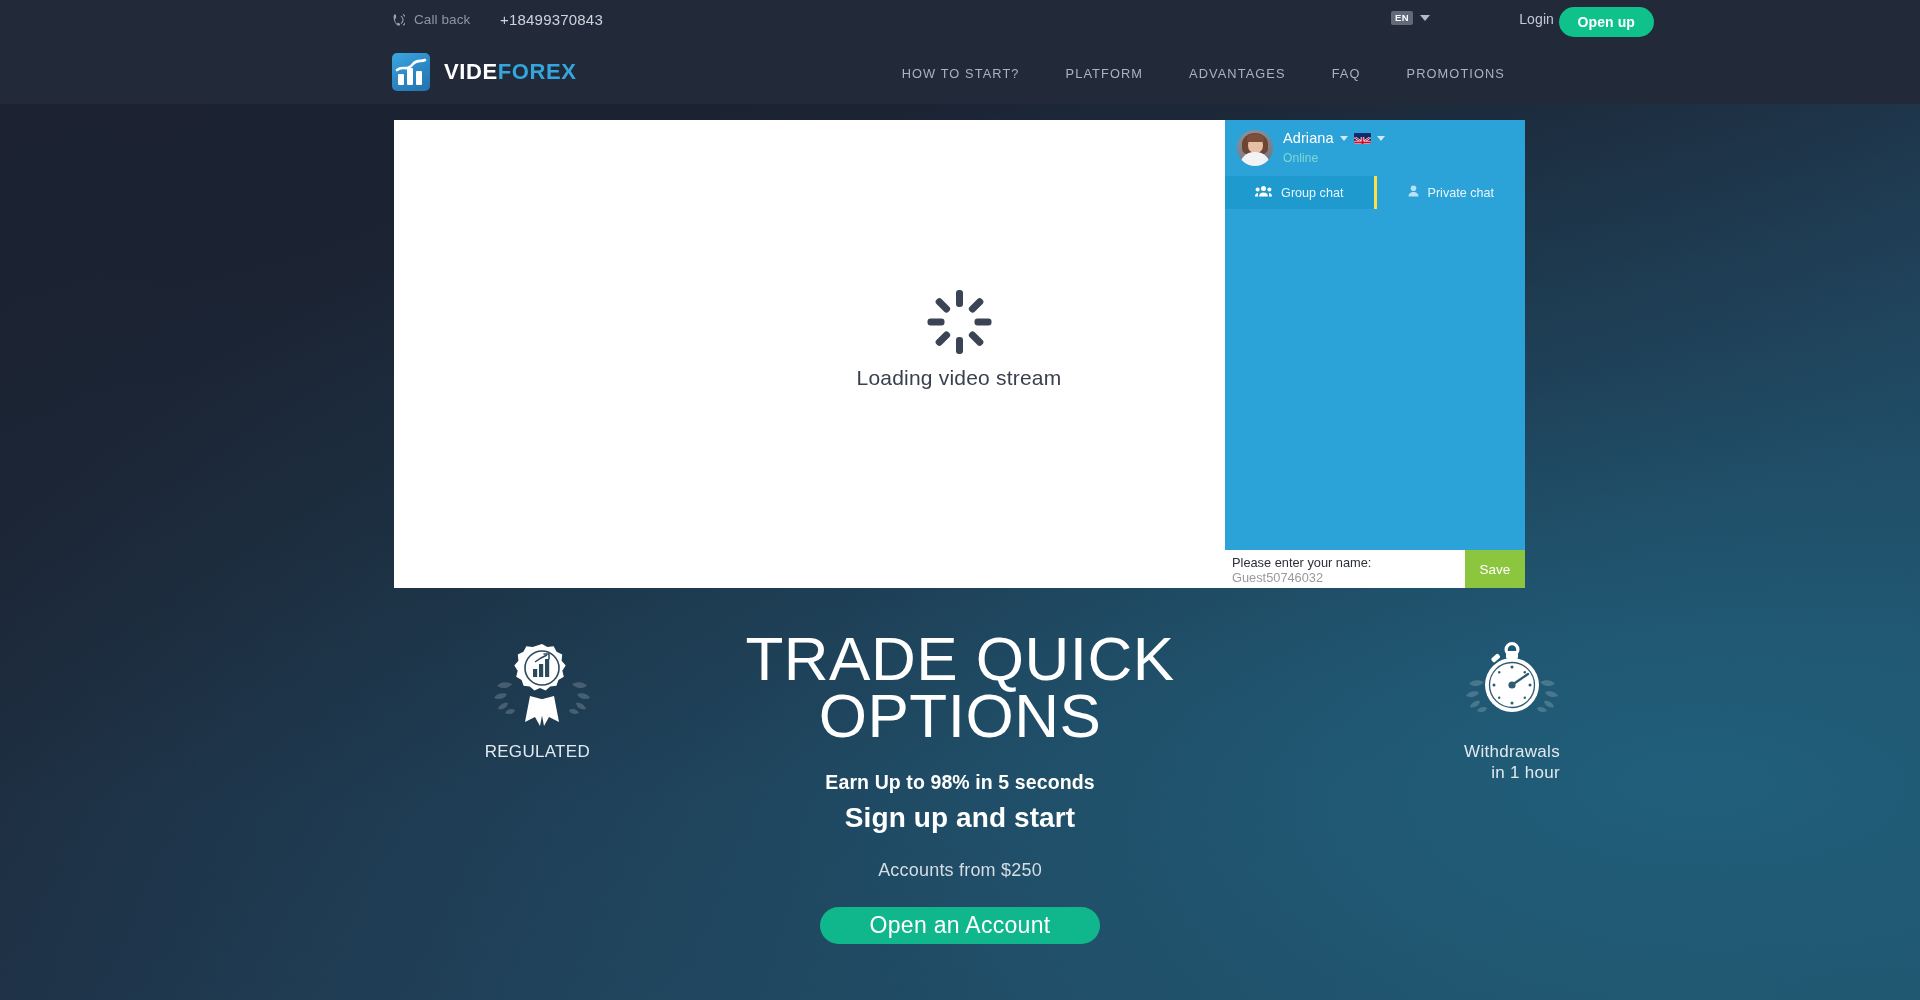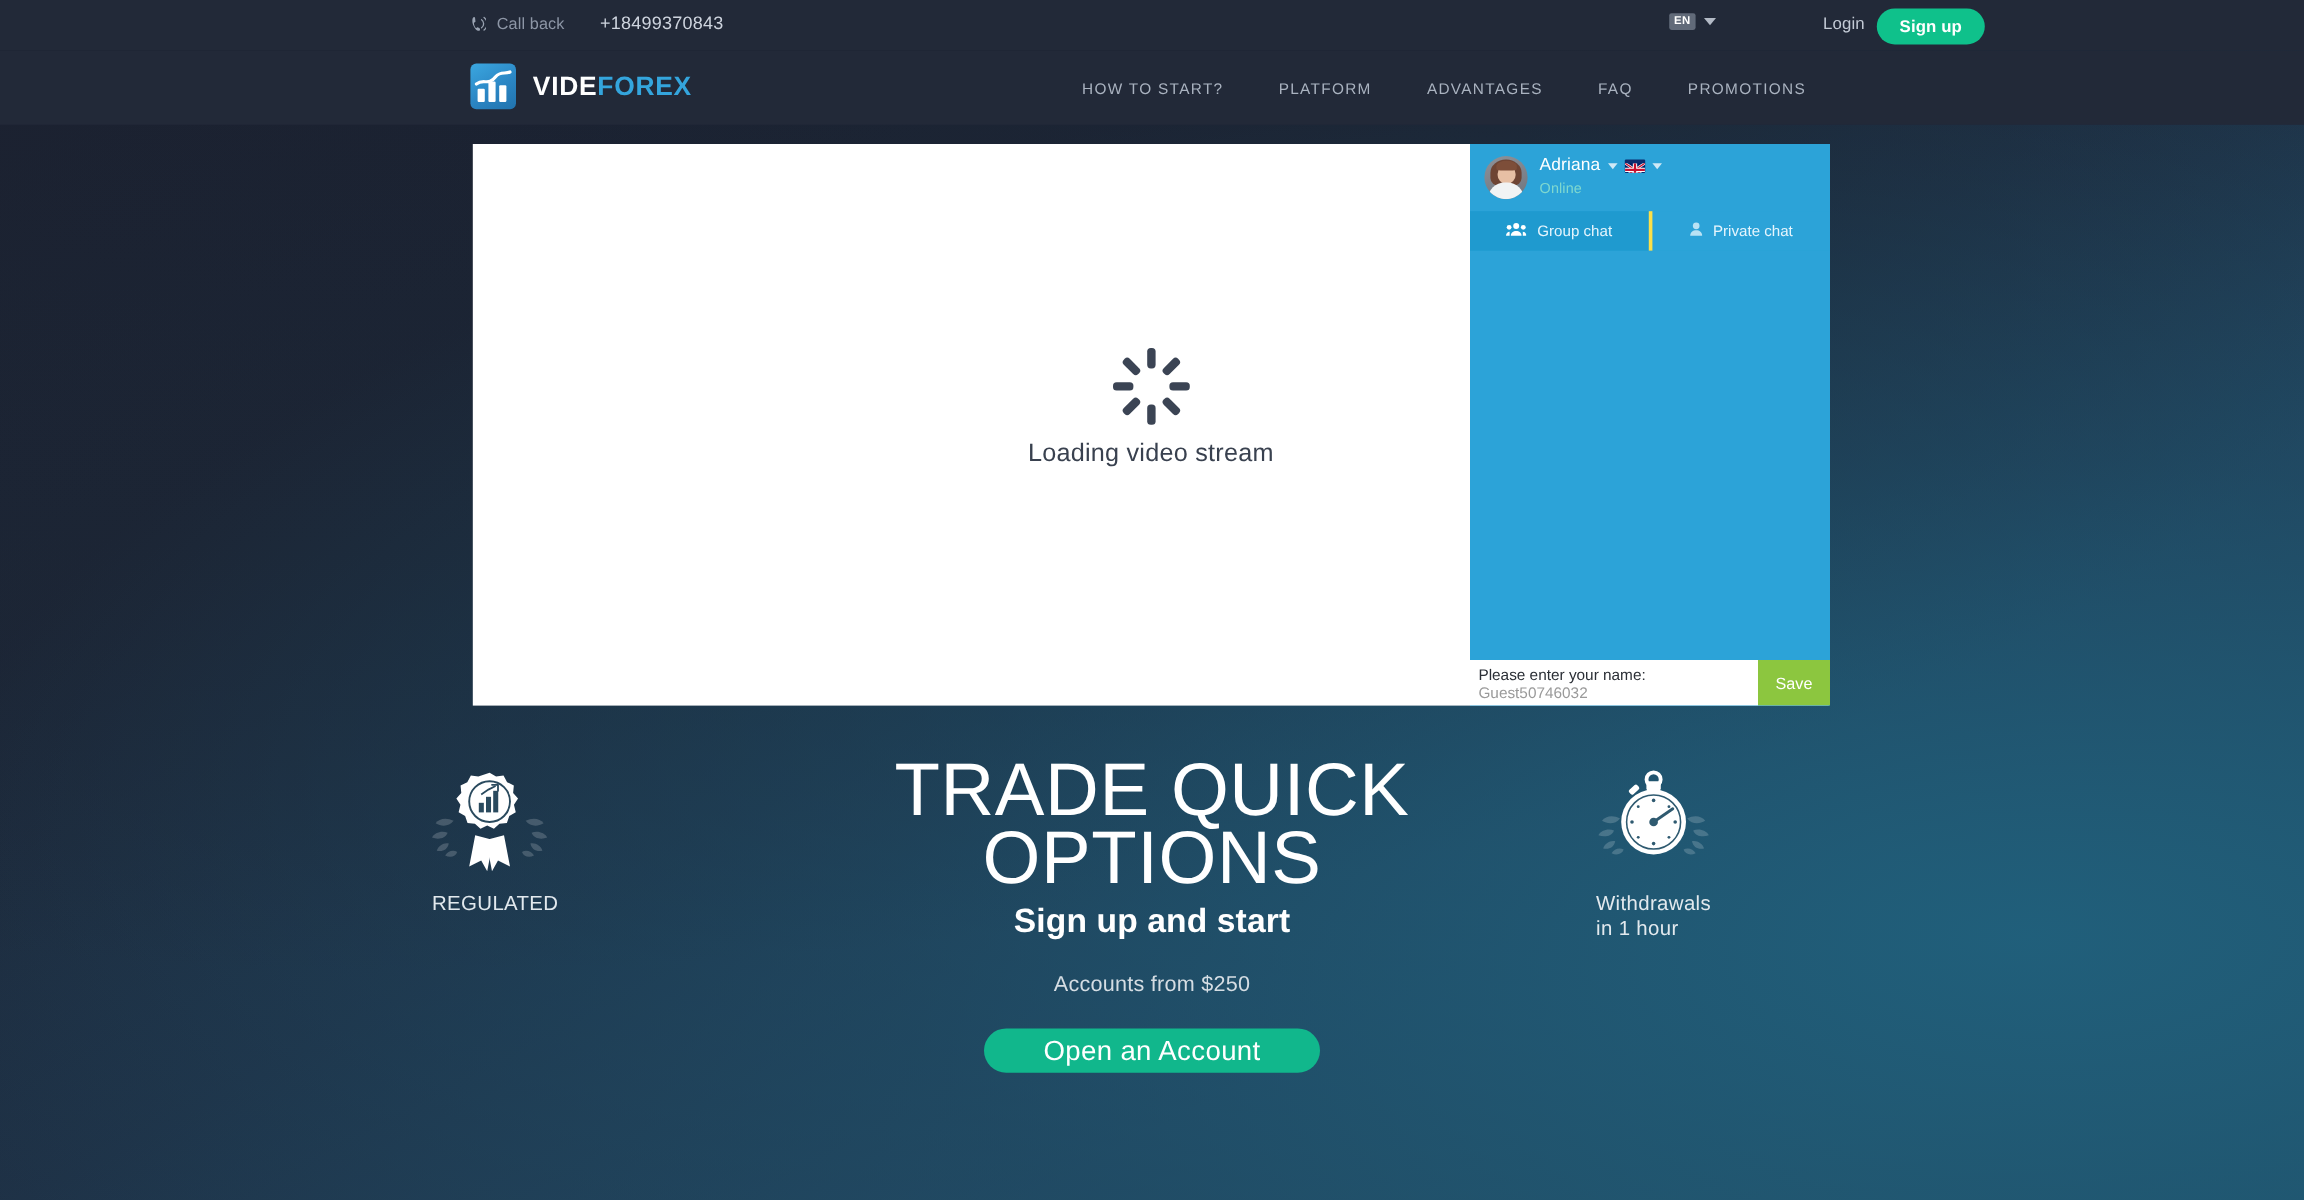--- a/index.html
+++ b/index.html
@@ -435,21 +435,21 @@
     cursor: pointer;
     letter-spacing: .3px;
     font-family: "Liberation Sans", sans-serif;
   }
 
   
   .badge-block {
     position: absolute;
     top: 38px;
     width: 230px;
-    text-align: left;
+    text-align: right;
   }
   .badge-left { left: 360px; }
   .badge-right { left: 1330px; }
   .badge-caption {
     margin-top: 10px;
     font-size: 17px;
     font-weight: 300;
     color: #e2e9ee;
     line-height: 1.22;
     letter-spacing: .3px;
@@ -476,21 +476,21 @@
 
     <div class="phone-number">+18499370843</div>
 
     <div class="lang-select">
       <span class="lang-badge">EN</span>
       <span class="caret-down"></span>
     </div>
 
     <div class="login-link">Login</div>
 
-    <button class="signup-btn">Sign up</button>
+    <button class="signup-btn">Open up</button>
   </div>
 </div>
 
 <div id="header">
 
   <div class="logo-wrap">
     <span class="logo-mark">
       <svg width="38" height="38" viewBox="0 0 38 38">
         <rect x="6" y="21" width="6" height="11" rx="1" fill="#ffffff"></rect>
         <rect x="15" y="15" width="6" height="17" rx="1" fill="#ffffff"></rect>
@@ -664,17 +664,18 @@
       <span>Withdrawals</span><br>
       <span>in 1 hour</span>
     </div>
   </div>
 
   <div class="hero-center">
     <div class="hero-title">
       <span>TRADE QUICK</span><br>
       <span>OPTIONS</span>
     </div>
+    <div class="hero-sub1">Earn Up to 98% in 5 seconds</div>
     <div class="hero-sub2">Sign up and start</div>
     <div class="hero-note">Accounts from $250</div>
     <button class="cta-btn">Open an Account</button>
   </div>
 </div>
 
 </body></html>

